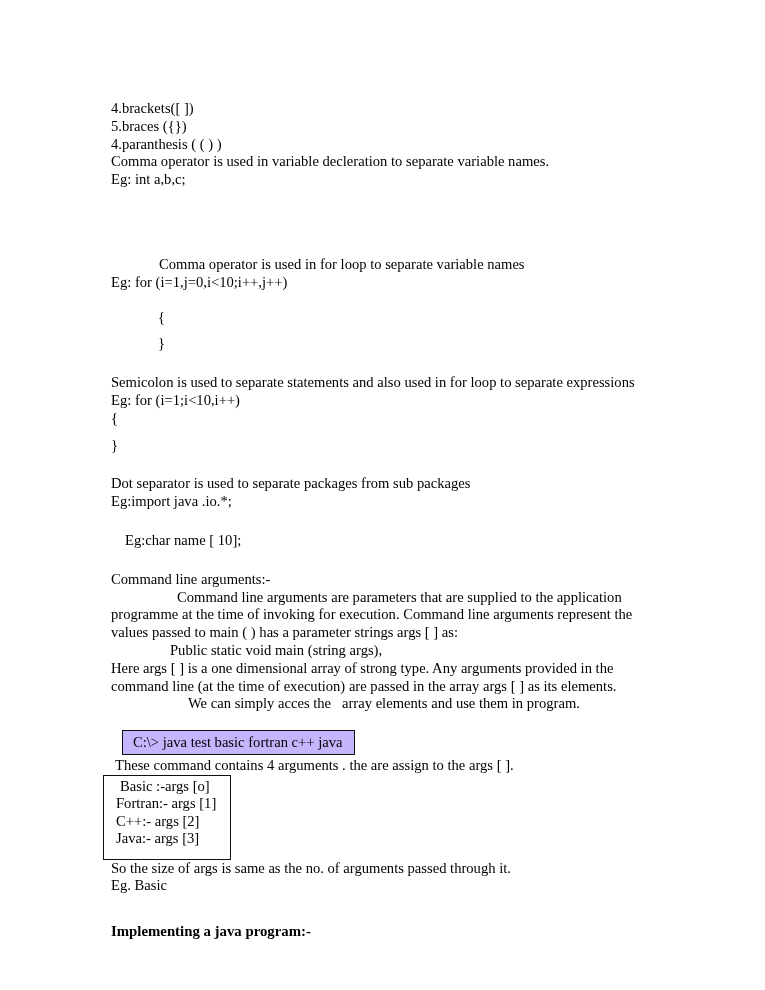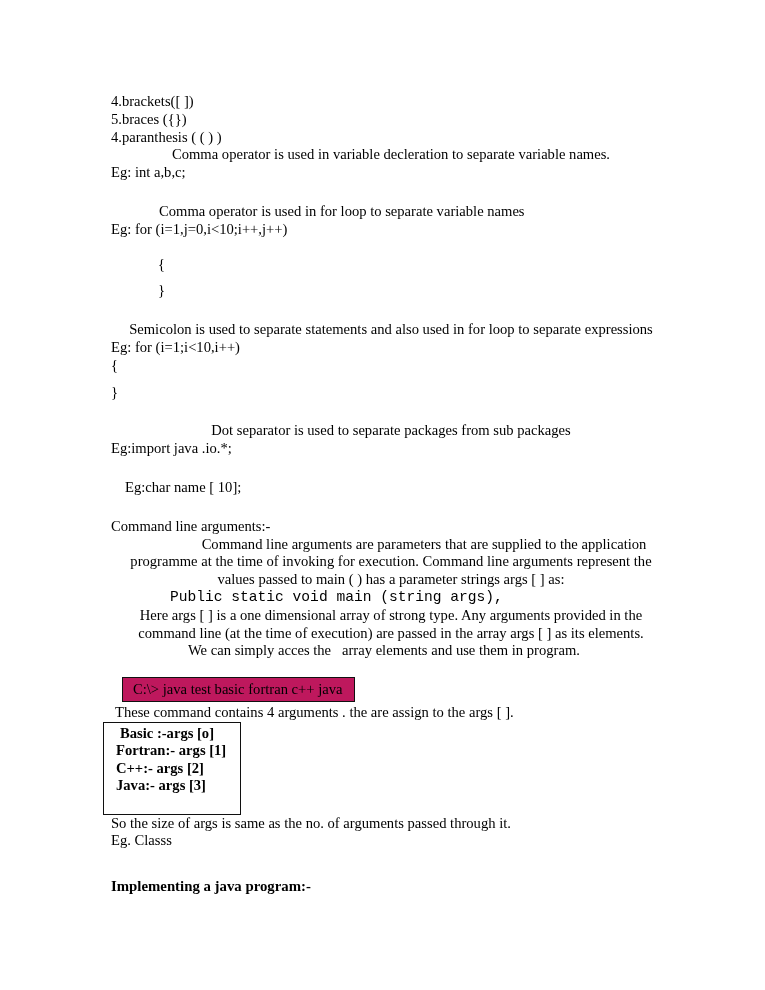--- a/index.html
+++ b/index.html
@@ -19,68 +19,67 @@
   .page {
     position: absolute;
     left: 0; top: 0;
     width: 765px;
     height: 990px;
     background: #ffffff;
   }
   .content {
     position: absolute;
     left: 111px;
-    top: 93px;
+    top: 100px;
     width: 560px;
   }
   .ln {
     font-size: 14.6px;
     line-height: 17.8px;
     white-space: pre-wrap;
     margin: 0;
   }
   .blk {
     margin: 0;
   }
   .gap-sm { height: 9px; }
   .gap-md { height: 17px; }
   .gap-lg { height: 21px; }
   .gap-xl { height: 27px; }
   .para {
     font-size: 14.6px;
     line-height: 17.8px;
     margin: 0;
-    text-align: center;
+    text-align: left;
   }
-  .ind-1 { padding-left: 48px; }
-  .ind-3 { padding-left: 59px; font-family: Liberation Mono, monospace; }
+  .ind-1 { padding-left: 48px; margin-top: 46px; }
+  .ind-3 { padding-left: 59px; }
   .ind-4 { padding-left: 77px; }
   .ind-5 { padding-left: 14px; }
   .ind-6 { padding-left: 52px; }
   .brace-line {
     padding-left: 47px;
     font-size: 14.6px;
     line-height: 17.8px;
   }
   .cmd-box {
     display: inline-block;
     border: 1px solid #101010;
     padding: 2px 12px 3px 10px;
     margin-left: 11px;
     font-size: 14.6px;
     line-height: 18px;
-    background: #be185d;
+    background: #c4b5fd;
   }
   .args-box {
     display: inline-block;
     border: 1px solid #101010;
-    padding: 2px 14px 19px 12px;
+    padding: 2px 14px 11px 12px;
     margin-left: -8px;
     background: #ffffff;
-    font-weight: bold;
   }
   .args-box .ln {
     font-size: 14.6px;
     line-height: 17.4px;
   }
   .bold-head {
     font-weight: bold;
     font-size: 14.8px;
     line-height: 18px;
   }
@@ -144,20 +143,20 @@
     <div class="ln lead-space" style="margin-top:2px;">These command contains 4 arguments . the are assign to the args [ ].</div>
 
     <div class="args-box">
       <div class="ln lead-space">Basic :-args [o]</div>
       <div class="ln">Fortran:- args [1]</div>
       <div class="ln">C++:- args [2]</div>
       <div class="ln">Java:- args [3]</div>
     </div>
 
     <div class="ln">So the size of args is same as the no. of arguments passed through it.</div>
-    <div class="ln">Eg. Classs</div>
+    <div class="ln">Eg. Basic</div>
 
     <div class="gap-xl"></div>
 
     <div class="bold-head">Implementing a java program:-</div>
 
   </div>
 </div>
 
 </body></html>

